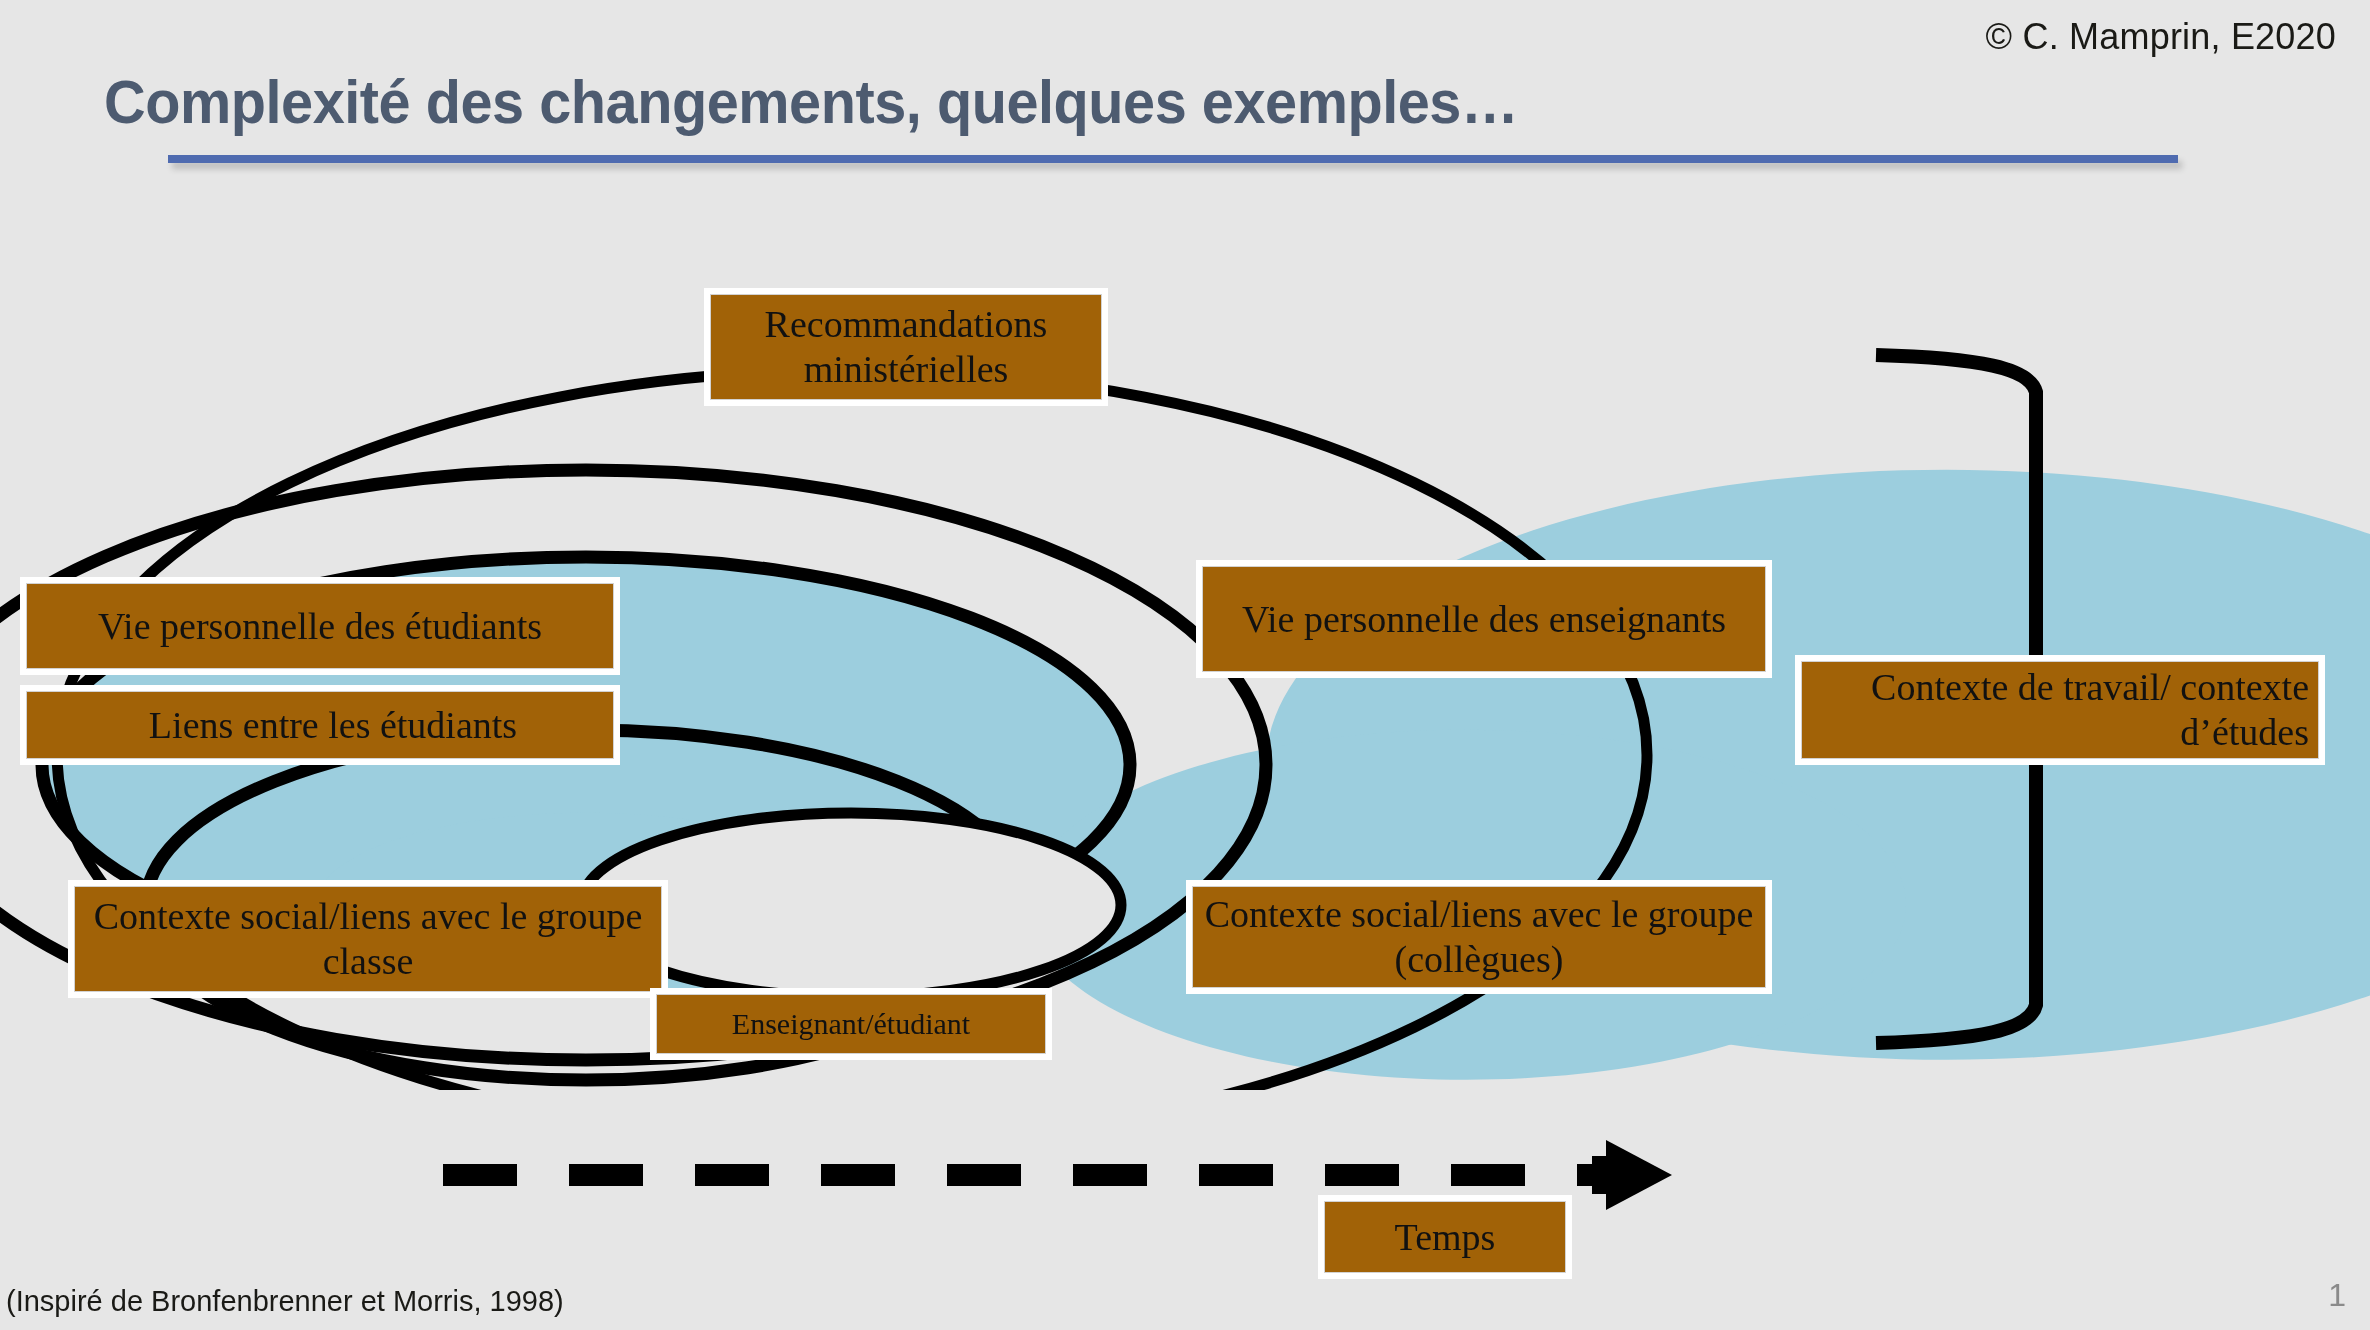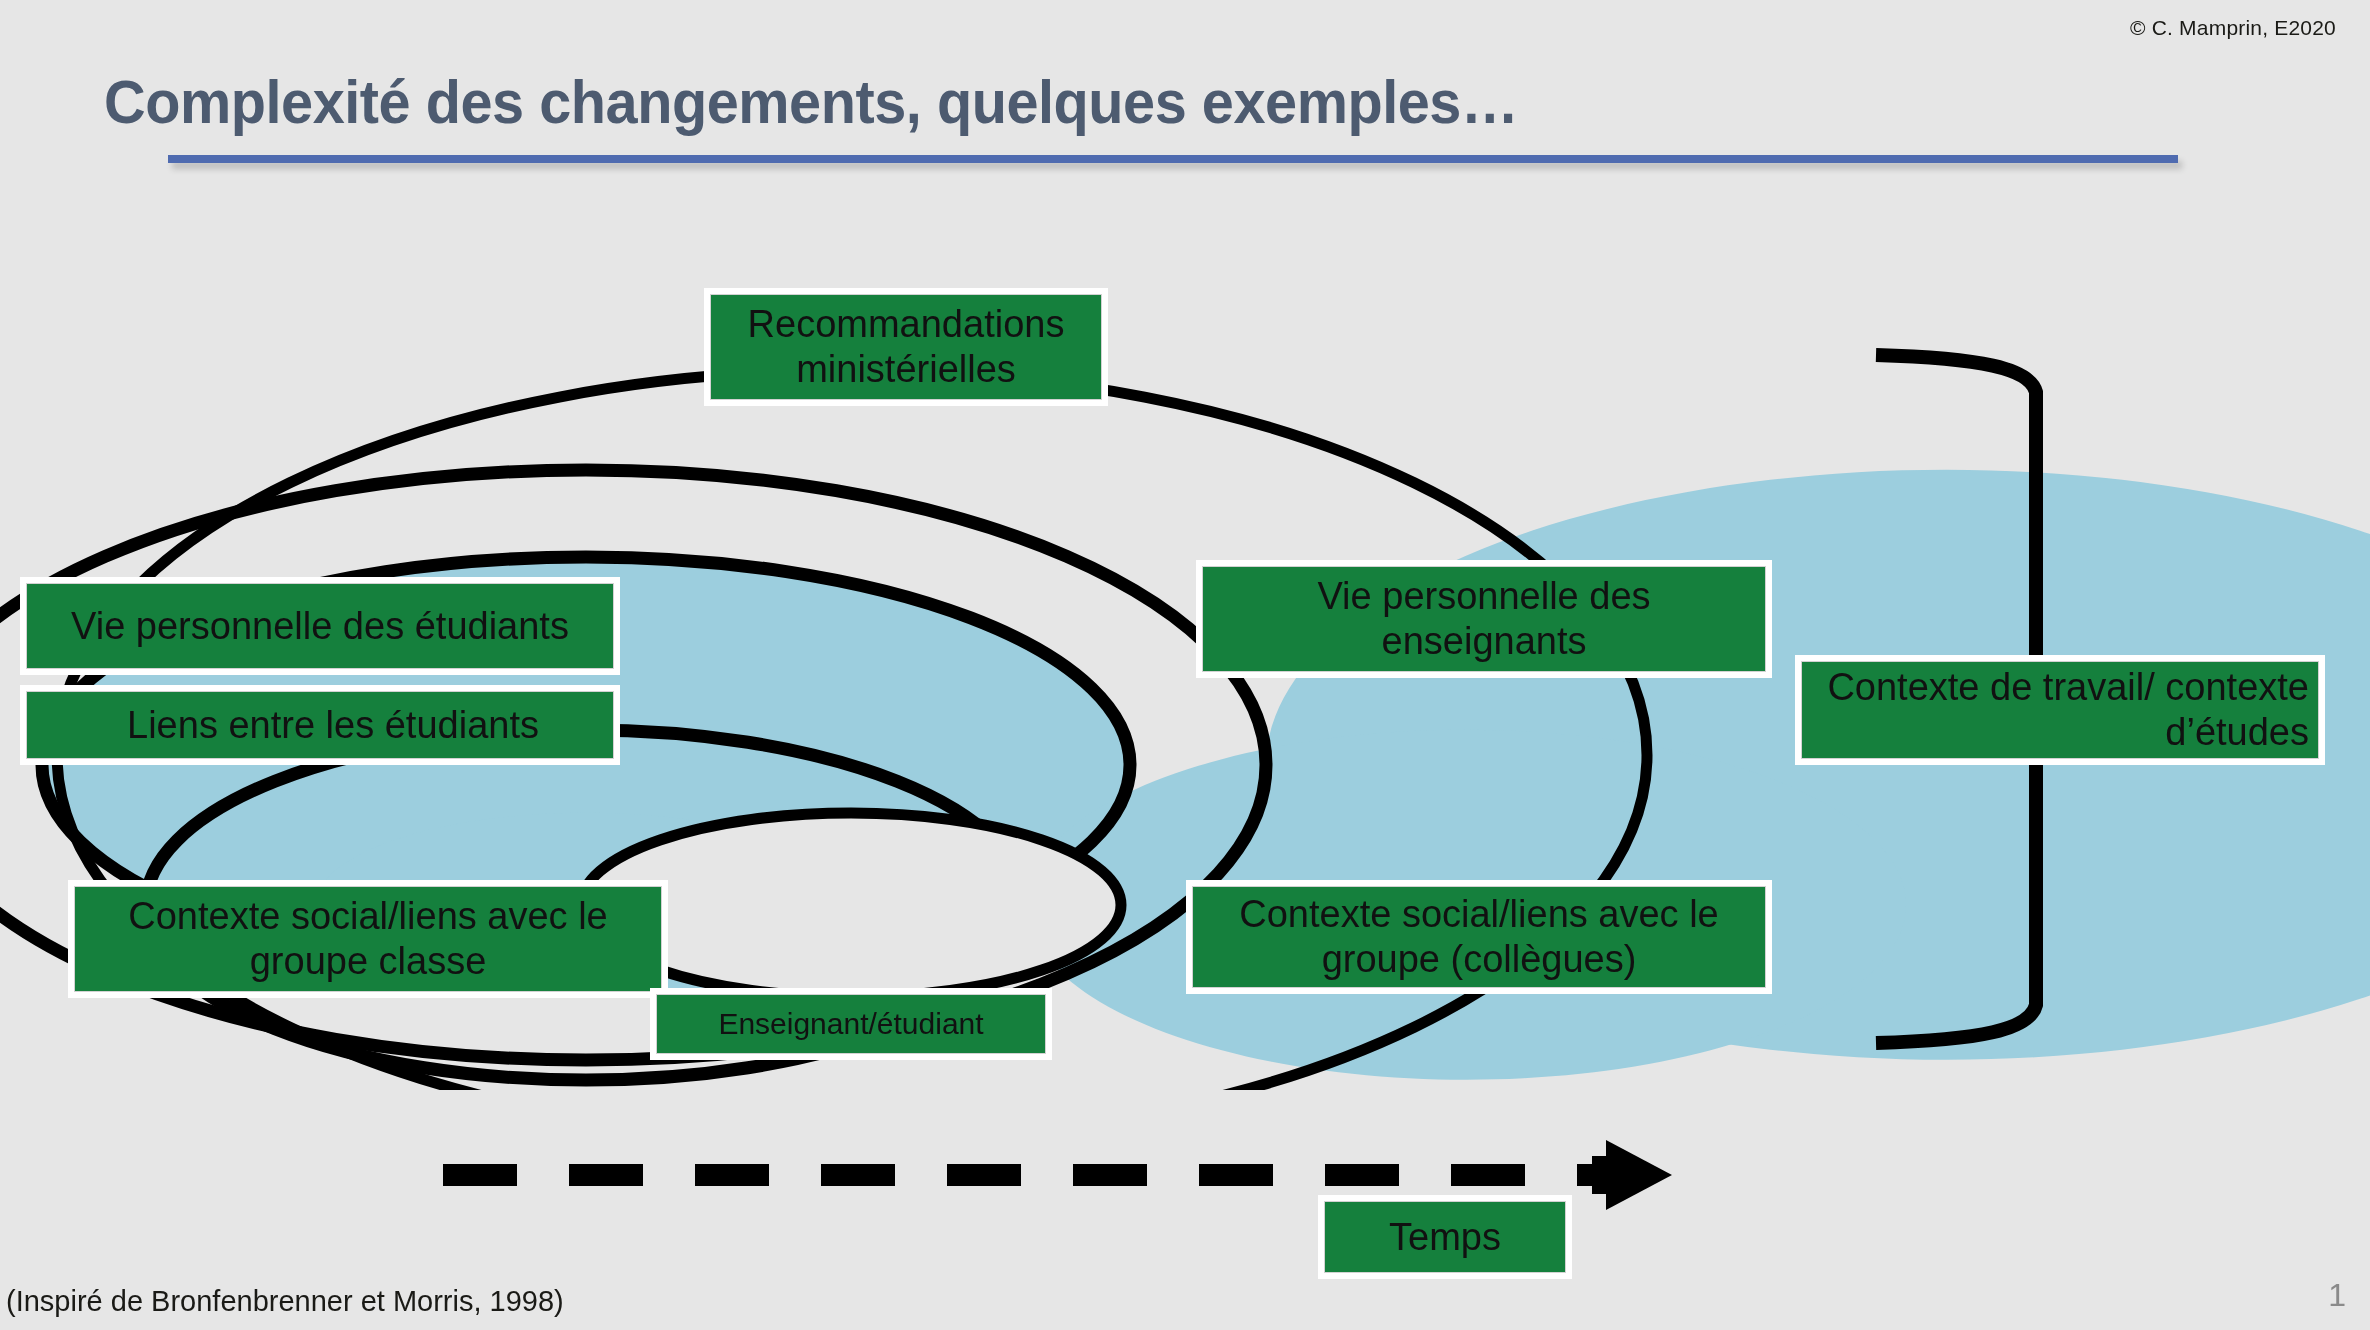--- a/index.html
+++ b/index.html
@@ -22,21 +22,21 @@
     width: 2370px;
     height: 1330px;
     background: #e6e6e6;
   }
 
   
   #copyright {
     position: absolute;
     right: 34px;
     top: 16px;
-    font-size: 21px;
+    font-size: 36px;
     color: #1a1a16;
     letter-spacing: 0.2px;
     white-space: nowrap;
   }
 
   #page-title {
     position: absolute;
     left: 104px;
     top: 24px;
     font-size: 62px;
@@ -63,33 +63,34 @@
     position: absolute;
     left: 0;
     top: 0;
     width: 2370px;
     height: 1330px;
   }
 
   
   .label-box {
     position: absolute;
-    background: #15803d;
+    background: #a16207;
     border: 6px solid #ffffff;
     outline: 1px solid #d2d2d2;
     outline-offset: -7px;
     box-sizing: border-box;
     display: flex;
     align-items: center;
     justify-content: center;
     text-align: center;
     color: #111111;
     font-size: 38px;
     line-height: 1.18;
     padding: 4px 10px;
+    font-family: Liberation Serif, serif;
   }
 
   #box-recommandations { left: 704px;  top: 288px;  width: 404px; height: 118px; }
   #box-vie-etudiants   { left: 20px;   top: 560px;  width: 600px; height: 98px; margin-top: 17px;  }
   #box-liens-etudiants { left: 20px;   top: 685px;  width: 600px; height: 80px; padding-left: 36px;  }
   #box-contexte-classe { left: 20px;   top: 880px;  width: 600px; height: 118px; margin-left: 48px; }
   #box-vie-enseignants { left: 1196px; top: 560px;  width: 576px; height: 118px; }
   #box-liens-enseignants { left: 1196px; top: 730px; width: 576px; height: 98px; }
   #box-contexte-collegues { left: 1186px; top: 880px; width: 586px; height: 114px; }
   #box-enseignant-etudiant { left: 650px; top: 988px; width: 402px; height: 72px; font-size: 30px; }

